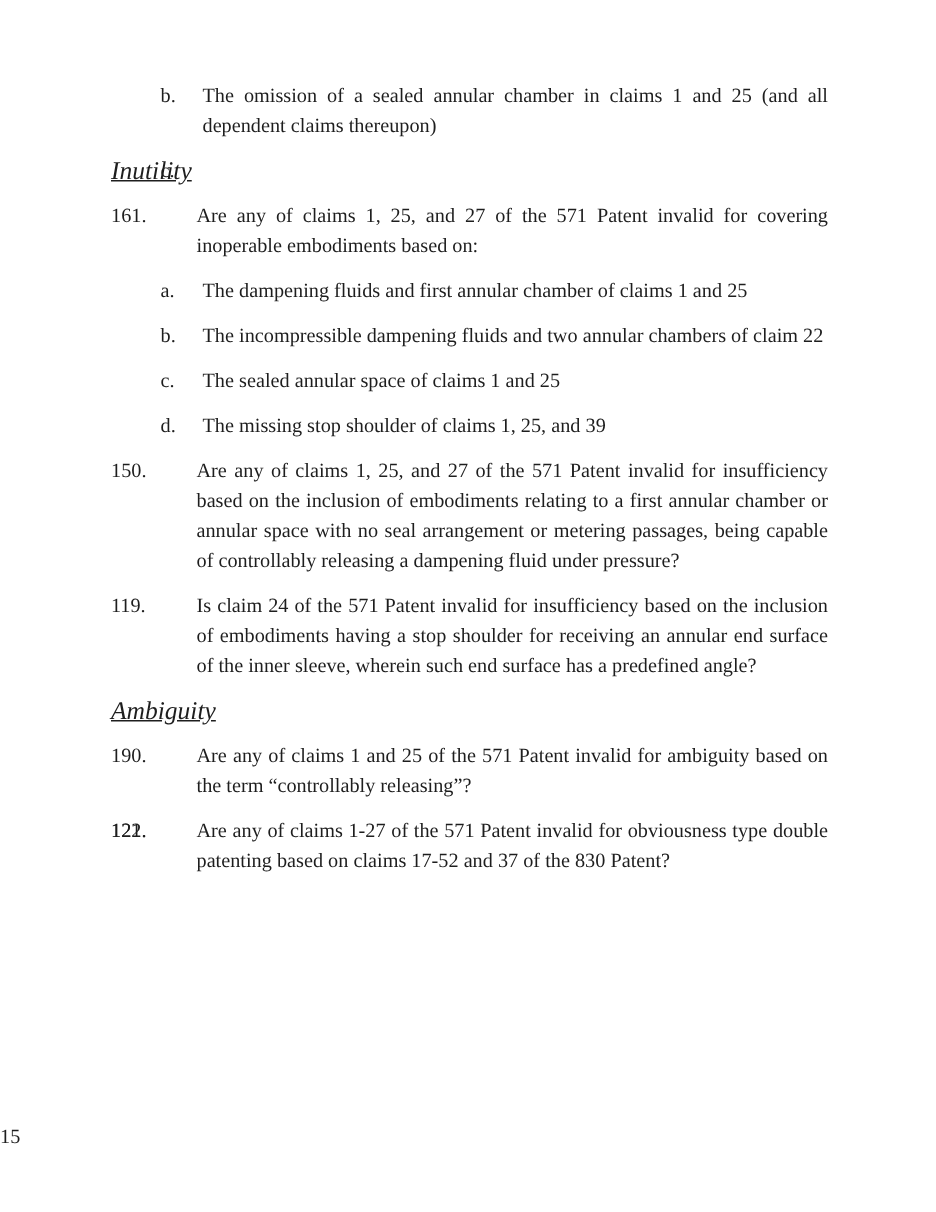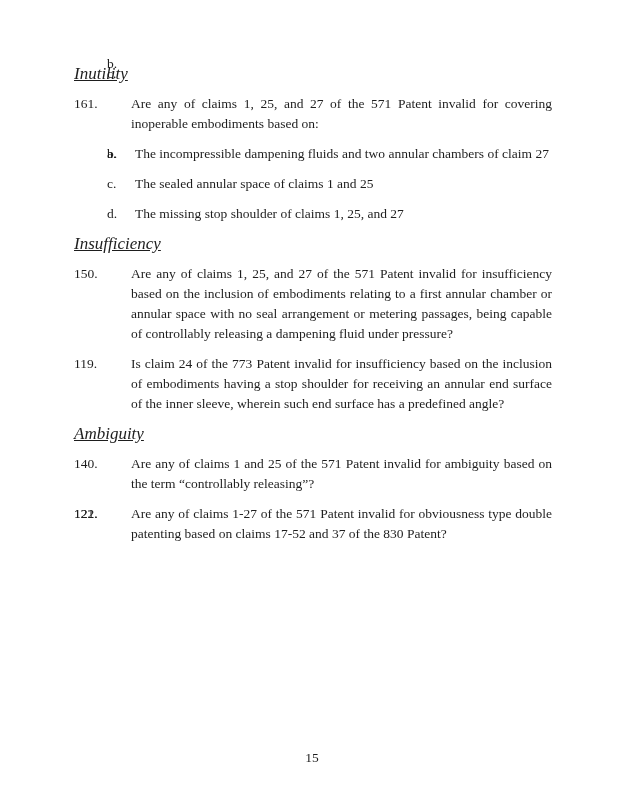--- a/index.html
+++ b/index.html
@@ -31,80 +31,80 @@
     font-style: italic;
     font-weight: normal;
     font-size: 17px;
     text-decoration: underline;
   }
   .page-number {
     position: absolute;
     top: 748px;
     left: 0;
     width: 100%;
-    text-align: center;
     font-size: 13.5px;
   }
 </style>
 </head>
 <body>
 
 <div class="page">
   <div class="content">
 
     <div class="block subitem">
       <span class="letter">b.</span>
+      <p class="text">The omission of a sealed annular chamber in claims 1 and 25 (and all dependent claims thereupon)</p>
     </div>
 
     <div class="block subitem">
       <span class="letter">c.</span>
     </div>
 
     <h3 class="block heading">Inutility</h3>
 
     <div class="block item">
       <span class="num">161.</span>
       <p class="text">Are any of claims 1, 25, and 27 of the 571 Patent invalid for covering inoperable embodiments based on:</p>
     </div>
 
     <div class="block subitem">
       <span class="letter">a.</span>
+      <p class="text">The dampening fluids and first annular chamber of claims 1 and 25</p>
     </div>
 
     <div class="block subitem">
       <span class="letter">b.</span>
-      <p class="text">The incompressible dampening fluids and two annular chambers of claim 27</p>
+      <p class="text">The incompressible dampening fluids and two annular chambers of claim 22</p>
     </div>
 
     <div class="block subitem">
       <span class="letter">c.</span>
       <p class="text">The sealed annular space of claims 1 and 25</p>
     </div>
 
     <div class="block subitem">
       <span class="letter">d.</span>
-      <p class="text">The missing stop shoulder of claims 1, 25, and 27</p>
+      <p class="text">The missing stop shoulder of claims 1, 25, and 39</p>
     </div>
 
-    <h3 class="block heading">Insufficiency</h3>
 
     <div class="block item">
       <span class="num">150.</span>
       <p class="text">Are any of claims 1, 25, and 27 of the 571 Patent invalid for insufficiency based on the inclusion of embodiments relating to a first annular chamber or annular space with no seal arrangement or metering passages, being capable of controllably releasing a dampening fluid under pressure?</p>
     </div>
 
     <div class="block item">
       <span class="num">119.</span>
-      <p class="text">Is claim 24 of the 773 Patent invalid for insufficiency based on the inclusion of embodiments having a stop shoulder for receiving an annular end surface of the inner sleeve, wherein such end surface has a predefined angle?</p>
+      <p class="text">Is claim 24 of the 571 Patent invalid for insufficiency based on the inclusion of embodiments having a stop shoulder for receiving an annular end surface of the inner sleeve, wherein such end surface has a predefined angle?</p>
     </div>
 
     <h3 class="block heading">Ambiguity</h3>
 
     <div class="block item">
-      <span class="num">140.</span>
+      <span class="num">190.</span>
       <p class="text">Are any of claims 1 and 25 of the 571 Patent invalid for ambiguity based on the term “controllably releasing”?</p>
     </div>
 
     <div class="block item">
       <span class="num">121.</span>
     </div>
 
 
     <div class="block item">
       <span class="num">122.</span>

